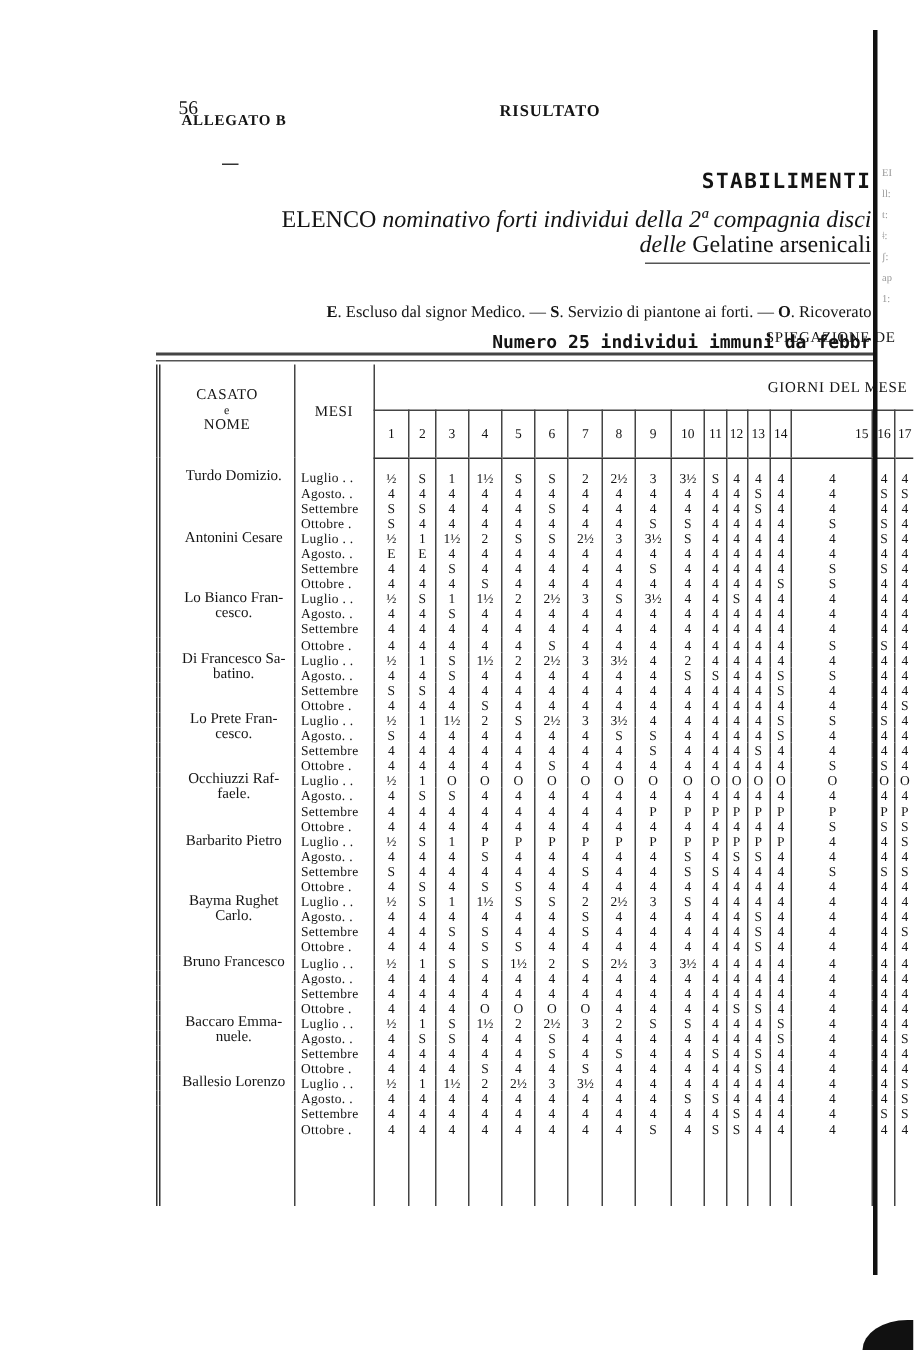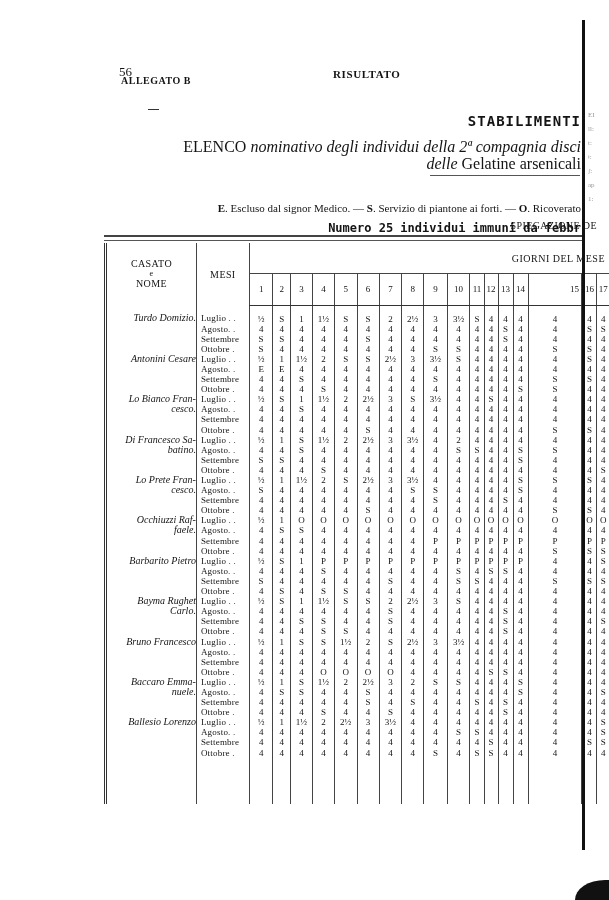--- a/index.html
+++ b/index.html
@@ -27,38 +27,38 @@
   #facing-strip { left: 588px; top: 108px; width: 21px; height: 140px; font-size: 7px; color: #999; line-height: 14px; overflow: hidden; font-family: "Liberation Serif", serif; }
   #corner { left: 575px; top: 880px; width: 34px; height: 20px; background: #111; border-top-left-radius: 30px 20px; }
   #tbl { position: absolute; left: 104px; top: 243px; border-collapse: collapse; table-layout: fixed; font-family: "Liberation Serif", serif; }
   #tbl th, #tbl td { padding: 0; margin: 0; }
   #tbl th { font-weight: normal; font-size: 10px; border-left: 1px solid #444; }
   .h-casato { width: 97px; height: 62px; border-left: 3px double #333 !important; text-align: center; line-height: 12px; letter-spacing: 0.4px; }
   .h-mesi { width: 54px; letter-spacing: 0.4px; }
   .h-giorni { height: 28px; text-align: right; padding-right: 4px !important; border-bottom: 1px solid #444; letter-spacing: 0.5px; }
   .h-day { height: 28px; text-align: center; font-size: 9px !important; border-bottom: 1px solid #333; }
   tbody td { font-size: 9px; line-height: 10.1px; height: 10.1px; text-align: center; border-left: 1px solid #444; white-space: nowrap; overflow: hidden; }
-  tbody td.name { text-align: right; padding-left: 9px !important; font-size: 10px; line-height: 10.1px; border-left: 3px double #333; vertical-align: top; white-space: normal; font-style: italic; }
+  tbody td.name { text-align: center; padding-left: 9px !important; font-size: 10px; line-height: 10.1px; border-left: 3px double #333; vertical-align: top; white-space: normal; }
   tbody td.mese { text-align: left; padding-left: 4px !important; font-size: 9px; letter-spacing: 0.2px; }
   tbody tr.first-row td { padding-top: 8px !important; }
   tr.spacer td { height: 46px; border-left: 1px solid #444; }
   tr.spacer td.name { border-left: 3px double #333; }
 </style>
 </head>
 <body>
 
 <div id="page">
   <div class="abs" id="page-num">56</div>
   <div class="abs" id="running-head">RISULTATO</div>
   <div class="abs" id="allegato">ALLEGATO B</div>
   <div class="abs" id="allegato-rule"></div>
   <div class="abs" id="stabilimenti">STABILIMENTI</div>
   <div class="abs" id="elenco-1">
     <span>ELENCO</span>
-    <i>nominativo degli individui della 2ª compagnia disci</i>
+    <i>nominativo forti individui della 2ª compagnia disci</i>
   </div>
   <div class="abs" id="elenco-2">
     <i>delle</i>
     <span>Gelatine arsenicali</span>
   </div>
   <div class="abs" id="rule-1"></div>
   <div class="abs" id="spiegazione">SPIEGAZIONE DE</div>
   <div class="abs" id="legend">
     <b>E</b><span>. Escluso dal signor Medico. — </span><b>S</b><span>. Servizio di piantone ai forti. — </span><b>O</b><span>. Ricoverato</span>
   </div>

